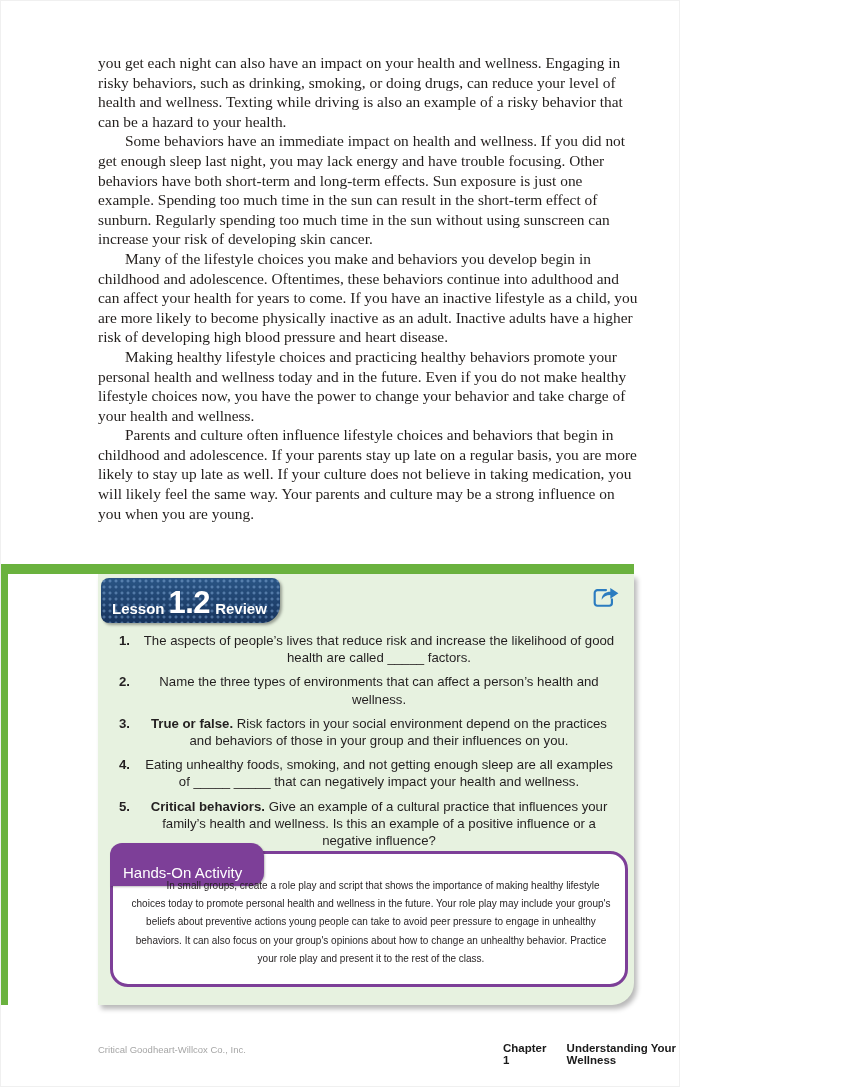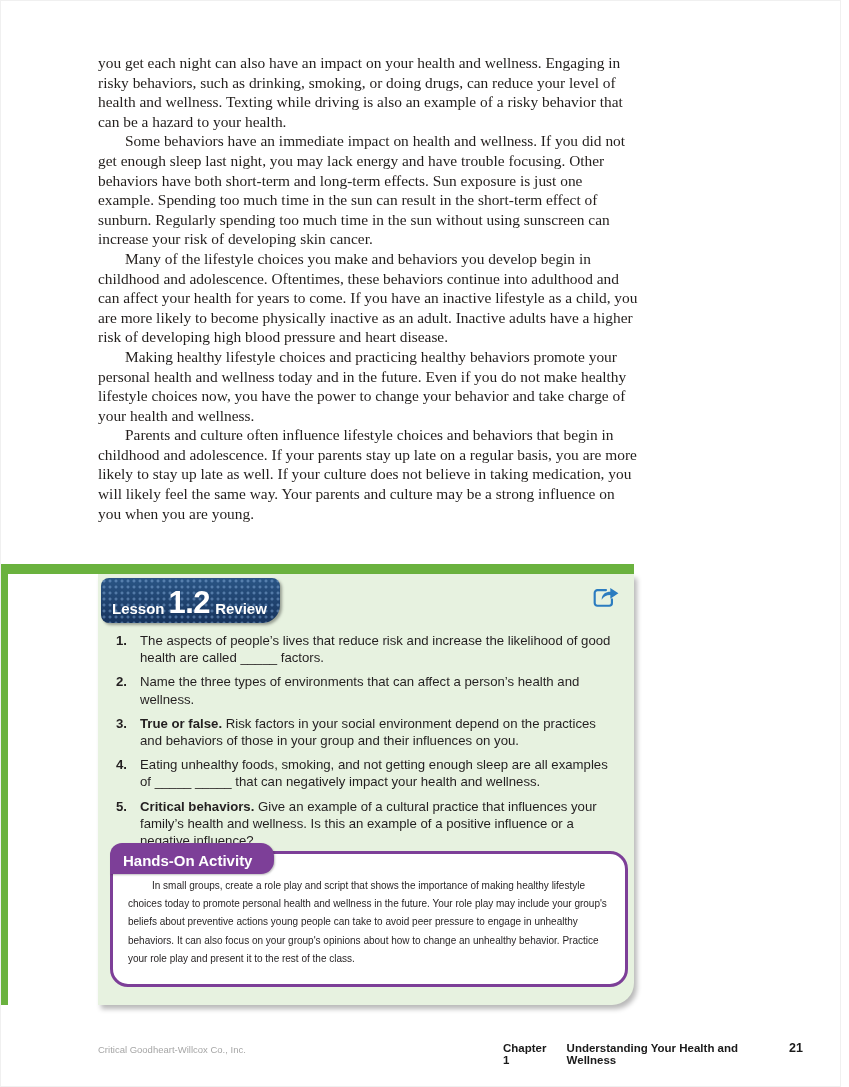--- a/index.html
+++ b/index.html
@@ -1,49 +1,49 @@
 <!DOCTYPE html>
 <html><head>
 <meta charset="utf-8">
 <style>
   html,body{margin:0;padding:0;background:#ffffff;}
-  .page{position:relative;width:841px;height:1087px;background:#ffffff;overflow:hidden;font-family:"Liberation Serif",serif;border:1px solid #f0f0f0;box-sizing:border-box;}
+  .page{position:relative;width:680px;height:1087px;background:#ffffff;overflow:hidden;font-family:"Liberation Serif",serif;border:1px solid #f0f0f0;box-sizing:border-box;}
 
   
   .body-text{position:absolute;left:97px;top:52px;width:540px;font-size:15.4px;line-height:19.6px;color:#221e1c;}
   .body-text p{margin:0;text-indent:27px;}
   .body-text p.first{text-indent:0;}
 
   
   .green-hbar{position:absolute;left:0;top:563px;width:633px;height:10px;background:#6ab23e;}
   .green-vbar{position:absolute;left:0;top:563px;width:7px;height:441px;background:#6ab23e;}
 
   
-  .review-panel{position:absolute;left:97px;top:573px;width:536px;height:431px;background:#e7f2e0;border-radius:0 0 22px 0;box-shadow:3px 4px 5px rgba(0,0,0,0.28);}
+  .review-panel{position:absolute;left:97px;top:573px;width:536px;height:431px;background:#e7f2e0;border-radius:0 0 22px 0;box-shadow:3px 4px 5px rgba(0,0,0,0.28);text-align:center;}
   .review-badge{position:absolute;left:3px;top:4px;width:179px;height:45px;border-radius:8px 8px 18px 8px;
     background-color:#1d4372;
     background-image:radial-gradient(rgba(140,180,225,0.45) 1.2px,transparent 1.8px),linear-gradient(#2a5585,#16335c);
     background-size:6px 6px,100% 100%;
     color:#ffffff;font-family:"Liberation Sans",sans-serif;display:flex;align-items:flex-end;padding:0 0 7px 11px;box-sizing:border-box;
     box-shadow:2px 2px 3px rgba(0,0,0,0.35);}
   .lesson-word{font-size:15px;font-weight:bold;line-height:1;}
   .lesson-num{font-size:31px;font-weight:bold;line-height:0.85;margin:0 5px 0 4px;letter-spacing:-0.5px;}
   .review-word{font-size:15px;font-weight:bold;line-height:1;}
   .share-btn{position:absolute;left:494px;top:8px;width:28px;height:27px;cursor:pointer;}
 
   
   .questions{position:absolute;left:18px;top:58px;width:502px;font-family:"Liberation Sans",sans-serif;font-size:13.2px;line-height:17.2px;color:#231f20;}
   .question{display:flex;margin-bottom:7px;}
   .qnum{font-weight:bold;flex:none;width:17px;}
   .qbody{flex:1;padding-left:7px;}
   .qlead{font-weight:bold;}
 
   
   .activity-box{position:absolute;left:12px;top:277px;width:518px;height:136px;background:#ffffff;border:3px solid #7d3f98;border-radius:18px;box-sizing:border-box;}
-  .activity-badge{position:absolute;left:-3px;top:-11px;height:27px;line-height:27px;background:#7d3f98;color:#ffffff;font-family:"Liberation Sans",sans-serif;font-weight:bold;font-size:15px;padding:4px 22px 0 13px;border-radius:12px 13px 13px 0;box-shadow:1px 1px 2px rgba(0,0,0,0.25);}
+  .activity-badge{position:absolute;left:-3px;top:-11px;height:27px;line-height:27px;background:#7d3f98;color:#ffffff;font-family:"Liberation Sans",sans-serif;font-weight:normal;font-size:15px;padding:16px 22px 0 13px;border-radius:12px 13px 13px 0;box-shadow:1px 1px 2px rgba(0,0,0,0.25);}
   .activity-text{position:absolute;left:15px;top:23px;width:486px;margin:0;font-family:"Liberation Sans",sans-serif;font-size:10px;line-height:18.2px;color:#231f20;text-indent:24px;}
 
   
   .footer-copyright{position:absolute;left:97px;top:1043px;font-family:"Liberation Sans",sans-serif;font-size:9.5px;color:#a6a6a6;}
   .footer-right{position:absolute;left:502px;top:1040px;width:300px;display:flex;align-items:baseline;font-family:"Liberation Sans",sans-serif;font-weight:bold;font-size:11.5px;color:#1a1a1a;}
   .footer-title{margin-left:11px;}
   .footer-pagenum{margin-left:auto;font-size:12.5px;}
 </style>
 </head>
 <body>

